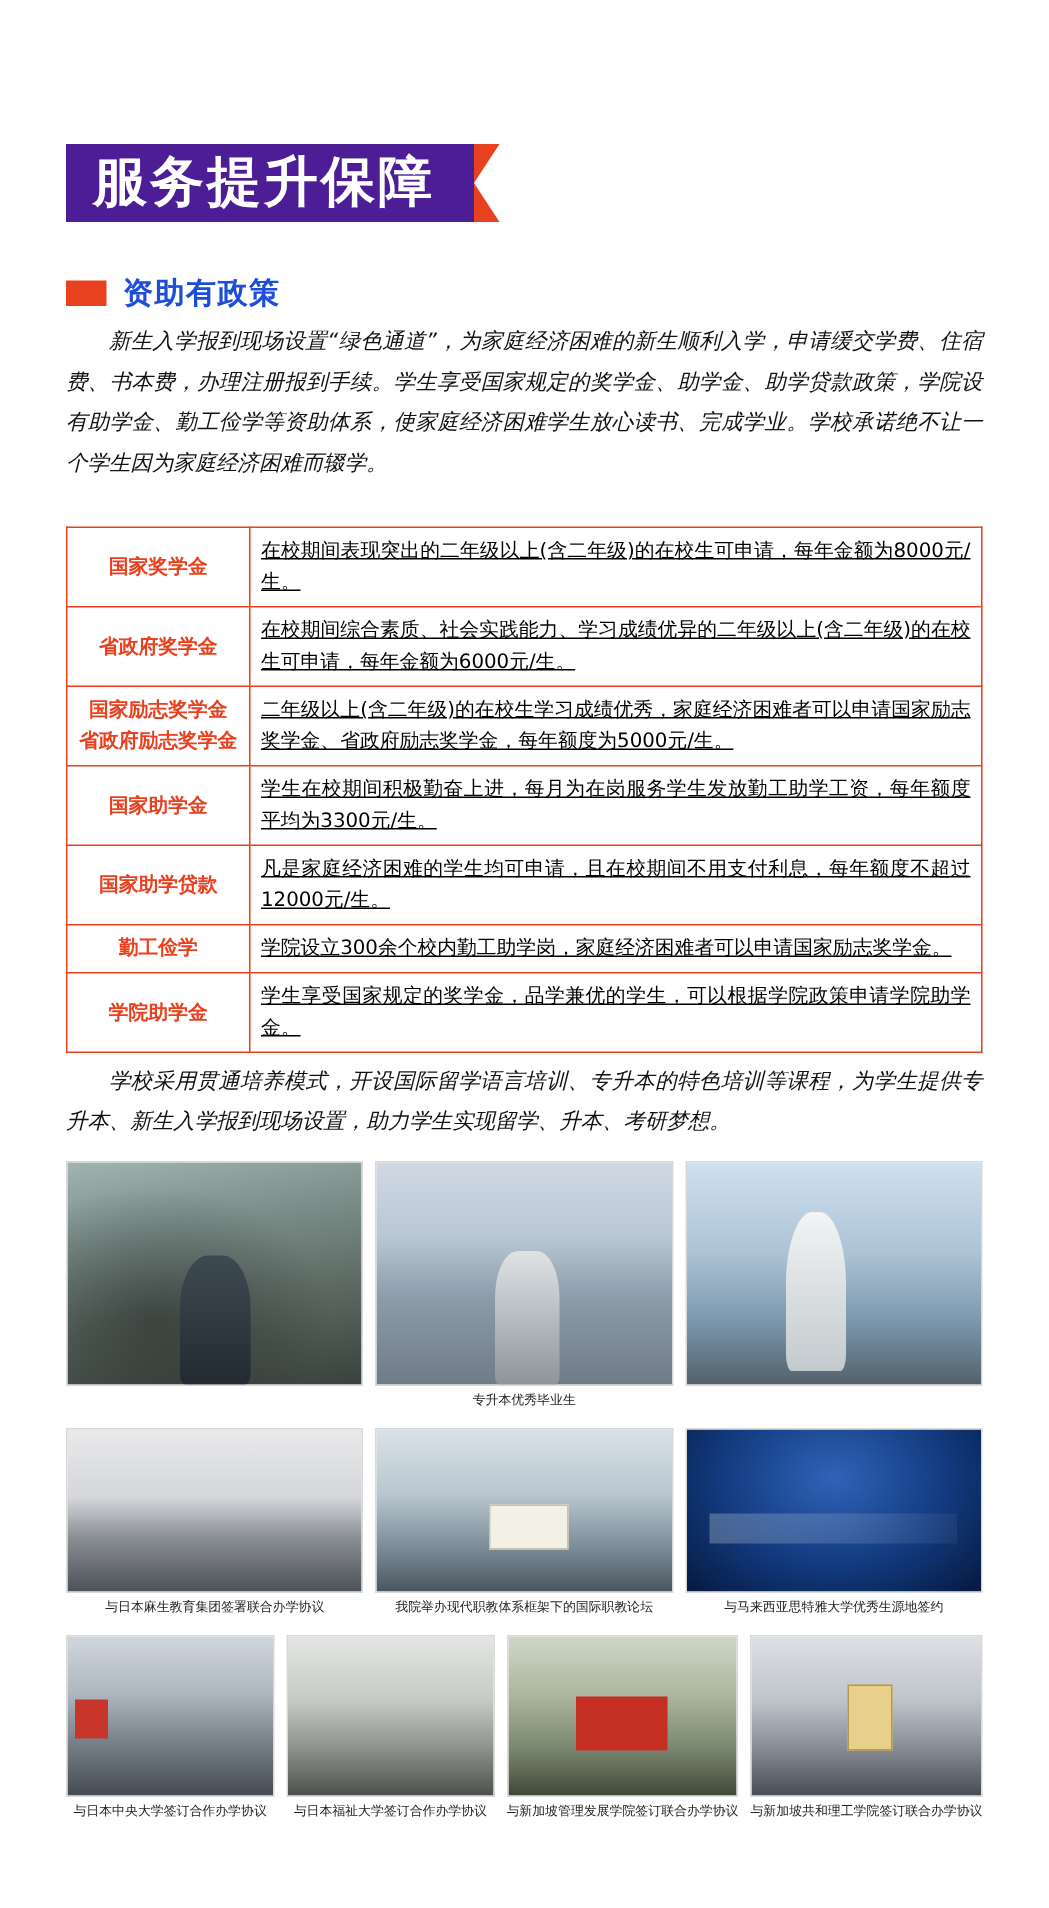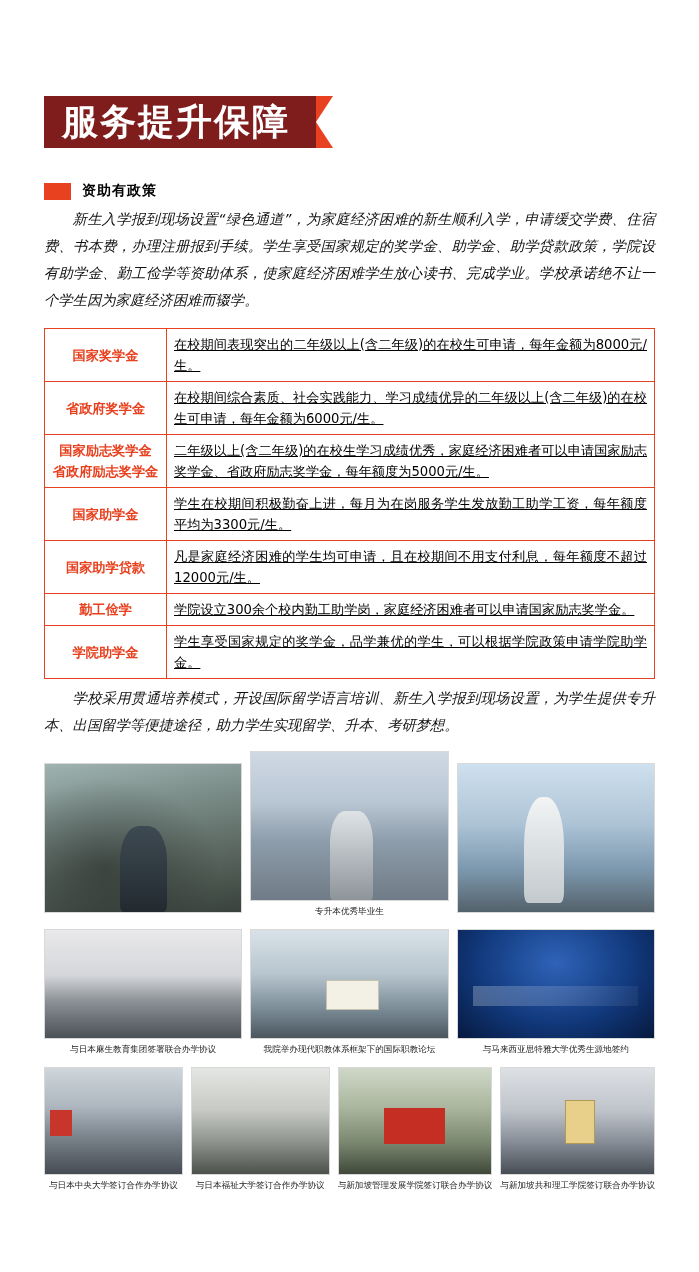--- a/index.html
+++ b/index.html
@@ -25,21 +25,21 @@
 
   
   .banner-wrap {
     position: relative;
     margin-top: 96px;
     height: 52px;
   }
   .banner {
     position: relative;
     display: inline-block;
-    background: #7f1d1d;
+    background: #4c1d95;
     height: 52px;
     padding: 0 26px 0 18px;
     box-sizing: border-box;
   }
   .banner-text {
     color: #ffffff;
     font-size: 36px;
     font-weight: bold;
     line-height: 52px;
     letter-spacing: 2px;
@@ -65,42 +65,42 @@
     margin-bottom: 6px;
   }
   .section-mark {
     width: 27px;
     height: 17px;
     background: #e8411f;
     margin-right: 11px;
     flex: 0 0 auto;
   }
   .section-title {
-    color: #000000;
-    font-size: 14px;
+    color: #1d4ed8;
+    font-size: 20px;
     font-weight: bold;
     letter-spacing: 1px;
   }
 
   
   .para {
     font-size: 14.3px;
     line-height: 27px;
     text-align: justify;
     text-indent: 2em;
     color: #111;
     margin: 6px 0 0 0;
     font-style: italic;
   }
 
   
   table.aid-table {
     width: 100%;
     border-collapse: collapse;
-    margin-top: 14px;
+    margin-top: 28px;
     table-layout: fixed;
   }
   table.aid-table td {
     border: 1px solid #e8411f;
     vertical-align: middle;
     padding: 5px 7px;
     font-size: 13.2px;
     line-height: 21px;
   }
   td.aid-name {
@@ -115,21 +115,20 @@
     color: #000000;
     text-align: justify;
     text-decoration: underline;
   }
 
   
   .photo-grid {
     display: flex;
     gap: 8px;
     margin-top: 12px;
-    align-items: flex-end;
   }
   .photo-cell {
     flex: 1 1 0;
     display: flex;
     flex-direction: column;
   }
   .photo {
     width: 100%;
     border: 1px solid #d9d9d9;
     box-sizing: border-box;
@@ -292,21 +291,21 @@
         <td class="aid-name">勤工俭学</td>
         <td class="aid-desc">学院设立300余个校内勤工助学岗，家庭经济困难者可以申请国家励志奖学金。</td>
       </tr>
       <tr>
         <td class="aid-name">学院助学金</td>
         <td class="aid-desc">学生享受国家规定的奖学金，品学兼优的学生，可以根据学院政策申请学院助学金。</td>
       </tr>
     </tbody>
   </table>
 
-  <p class="para">学校采用贯通培养模式，开设国际留学语言培训、新生入学报到现场设置，为学生提供专升本、出国留学等便捷途径，助力学生实现留学、升本、考研梦想。</p>
+  <p class="para">学校采用贯通培养模式，开设国际留学语言培训、专升本的特色培训等课程，为学生提供专升本、新生入学报到现场设置，助力学生实现留学、升本、考研梦想。</p>
 
   <div class="photo-grid row1">
     <div class="photo-cell">
       <div class="photo ph-rock"></div>
       <div class="caption blank"></div>
     </div>
     <div class="photo-cell">
       <div class="photo ph-gate"></div>
       <div class="caption">专升本优秀毕业生</div>
     </div>

